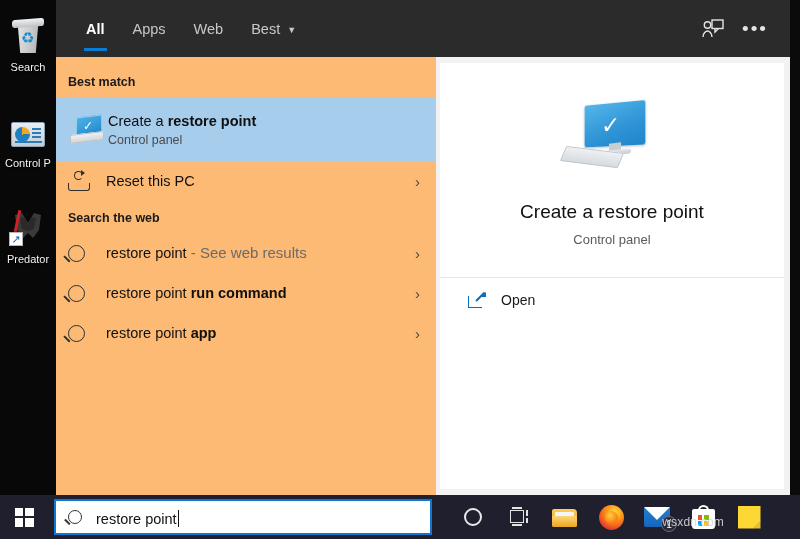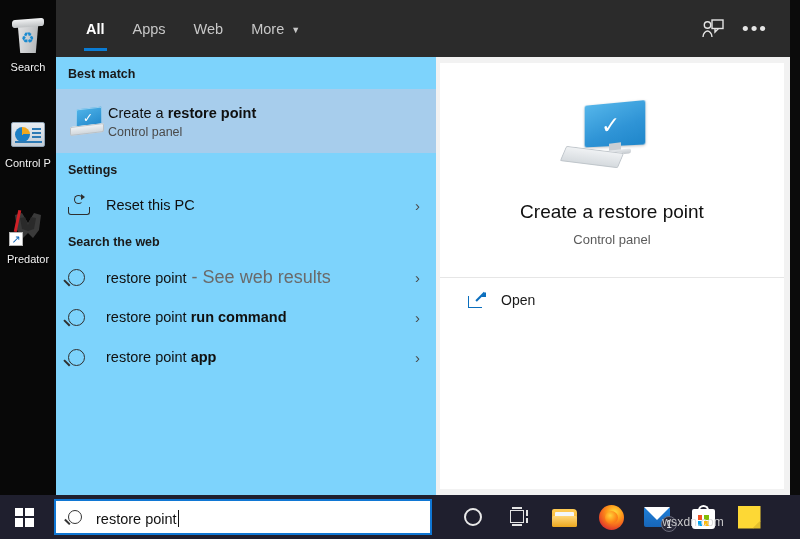--- a/index.html
+++ b/index.html
@@ -117,22 +117,22 @@
     margin-left: auto; display: flex; align-items: center;
     gap: 18px; padding-right: 22px; height: 100%;
   }
   .hdr-btn { color: #e4e4e4; display: flex; align-items: center; justify-content: center; }
   .dots { font-size: 19px; letter-spacing: 2px; line-height: 10px; }
 
   .fly-body { flex: 1; display: flex; background: #f2f2f2; }
 
   
   .results {
-    width: 380px; background: #7dd3fc;
-    padding-top: 0; position: relative;
+    width: 380px; background: #fdba74;
+    padding-top: 8px; position: relative;
   }
   .group-title {
     font-size: 12.5px; font-weight: bold; color: #1a1a1a;
     padding: 10px 0 8px 12px;
   }
   .row {
     display: flex; align-items: center;
     height: 40px; padding: 0 12px 0 12px;
     cursor: default;
   }
@@ -453,21 +453,21 @@
         <div class="tab active">
           <span>All</span>
         </div>
         <div class="tab">
           <span>Apps</span>
         </div>
         <div class="tab">
           <span>Web</span>
         </div>
         <div class="tab">
-          <span>More</span>
+          <span>Best</span>
           <span class="chev">▼</span>
         </div>
       </div>
 
       <div class="hdr-right">
         <div class="hdr-btn">
           <svg width="22" height="20" viewBox="0 0 22 20">
             <circle cx="5.5" cy="6" r="3.2" fill="none" stroke="#e4e4e4" stroke-width="1.4"></circle>
             <path d="M1 18 c0-4 3-6 4.5-6 s4.5 2 4.5 6" fill="none" stroke="#e4e4e4" stroke-width="1.4"></path>
             <rect x="10" y="1" width="11" height="8.5" fill="none" stroke="#e4e4e4" stroke-width="1.4"></rect>
@@ -491,21 +491,20 @@
               <div class="lap-check">✓</div>
               <div class="lap-base"></div>
             </div>
           </div>
           <div class="row-texts">
             <div class="row-title"><span>Create a </span><b>restore point</b></div>
             <div class="row-sub">Control panel</div>
           </div>
         </div>
 
-        <div class="group-title">Settings</div>
 
         <div class="row">
           <div class="row-icon">
             <div class="reset-ic">
               <div class="reset-tray"></div>
               <div class="reset-head"></div>
               <div class="reset-arrow"></div>
             </div>
           </div>
           <div class="row-texts">
@@ -514,21 +513,21 @@
           <div class="chev-right">›</div>
         </div>
 
         <div class="group-title">Search the web</div>
 
         <div class="row">
           <div class="row-icon">
               <div class="mag"></div>
             </div>
           <div class="row-texts">
-            <div class="row-title"><span>restore point</span><span style="color:#6a6a6a;font-size:18px"> - See web results</span></div>
+            <div class="row-title"><span>restore point</span><span style="color:#6a6a6a;font-size:15px"> - See web results</span></div>
           </div>
           <div class="chev-right">›</div>
         </div>
 
         <div class="row">
           <div class="row-icon">
               <div class="mag"></div>
             </div>
           <div class="row-texts">
             <div class="row-title"><span>restore point </span><b>run command</b></div>

